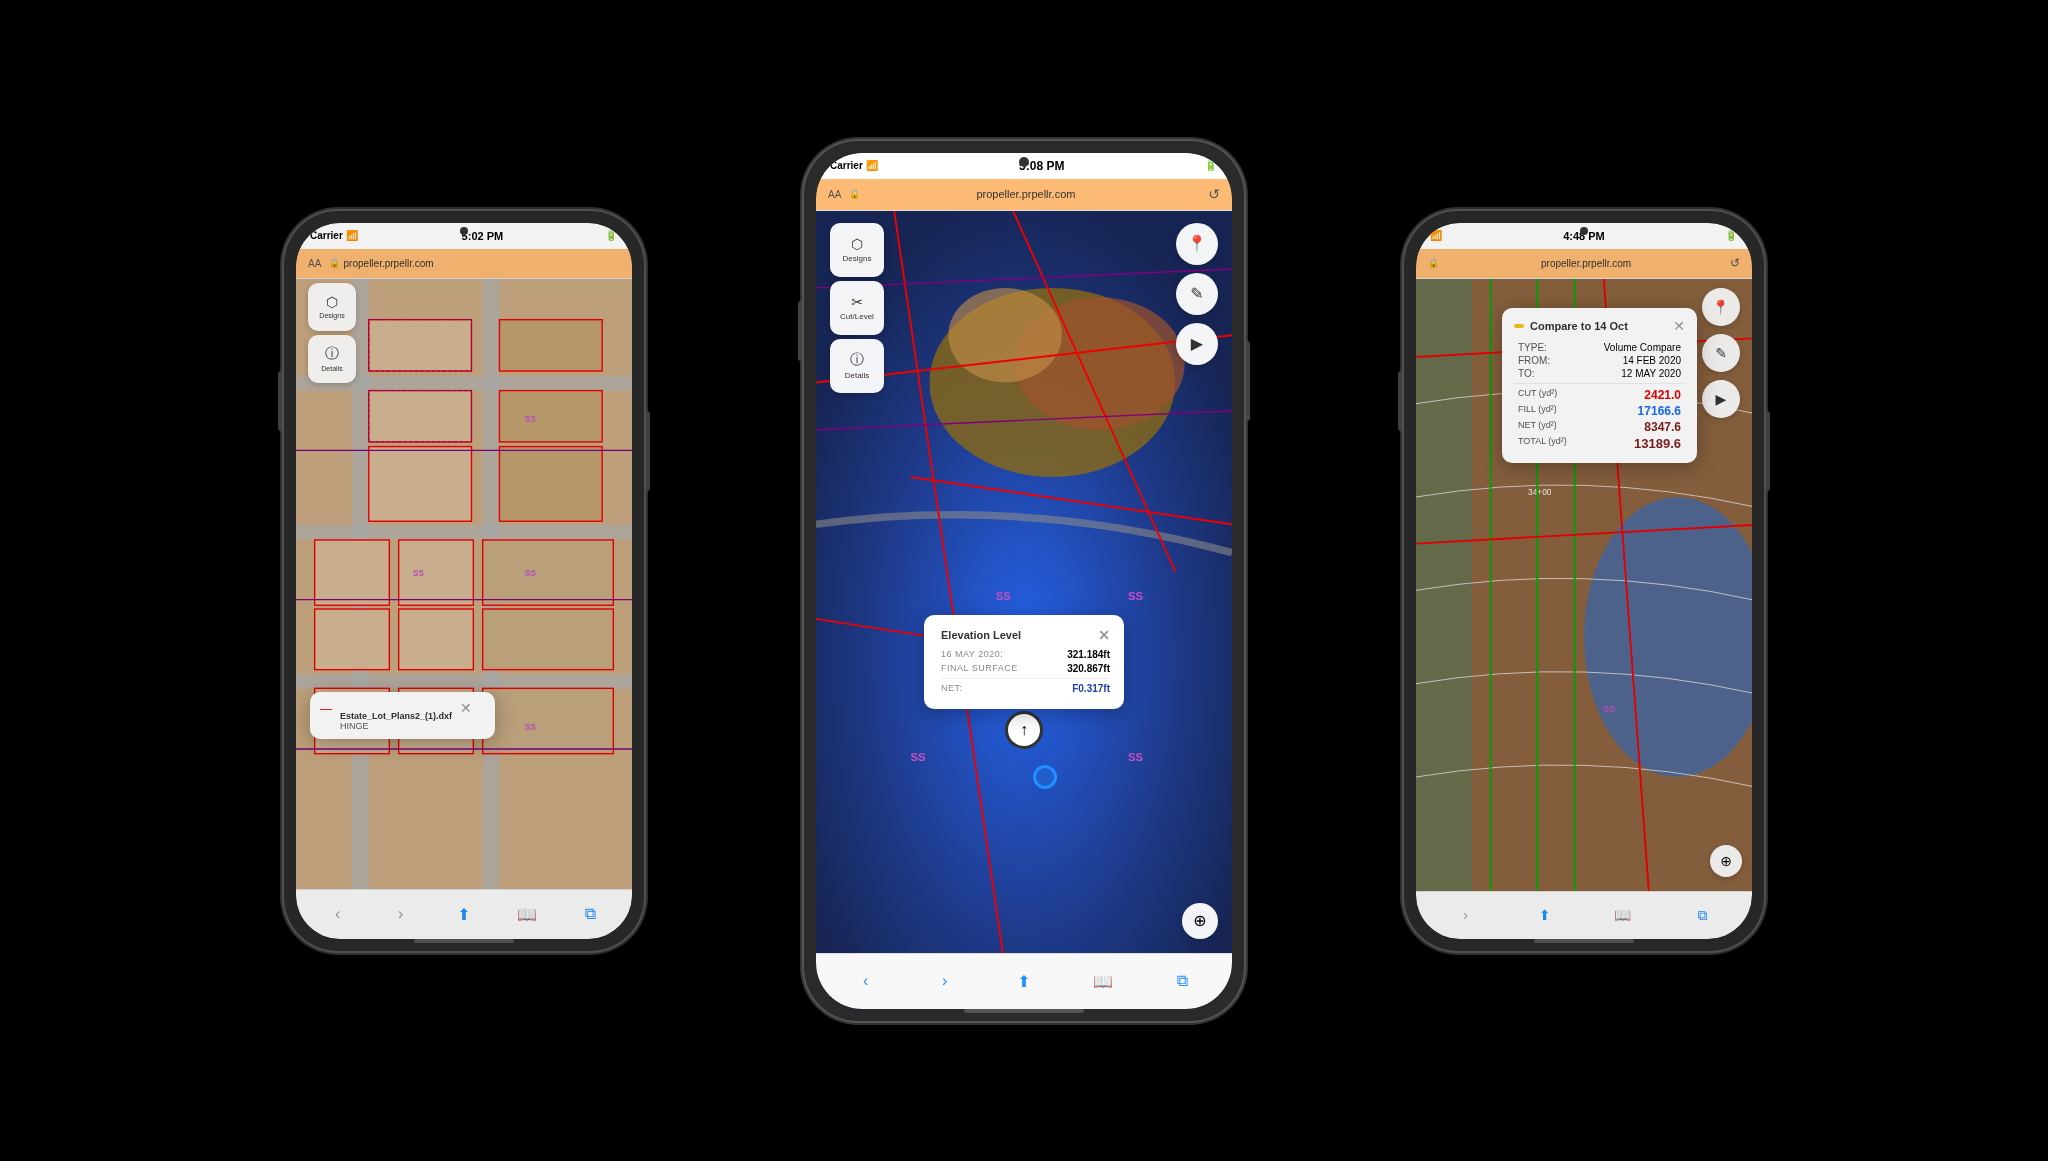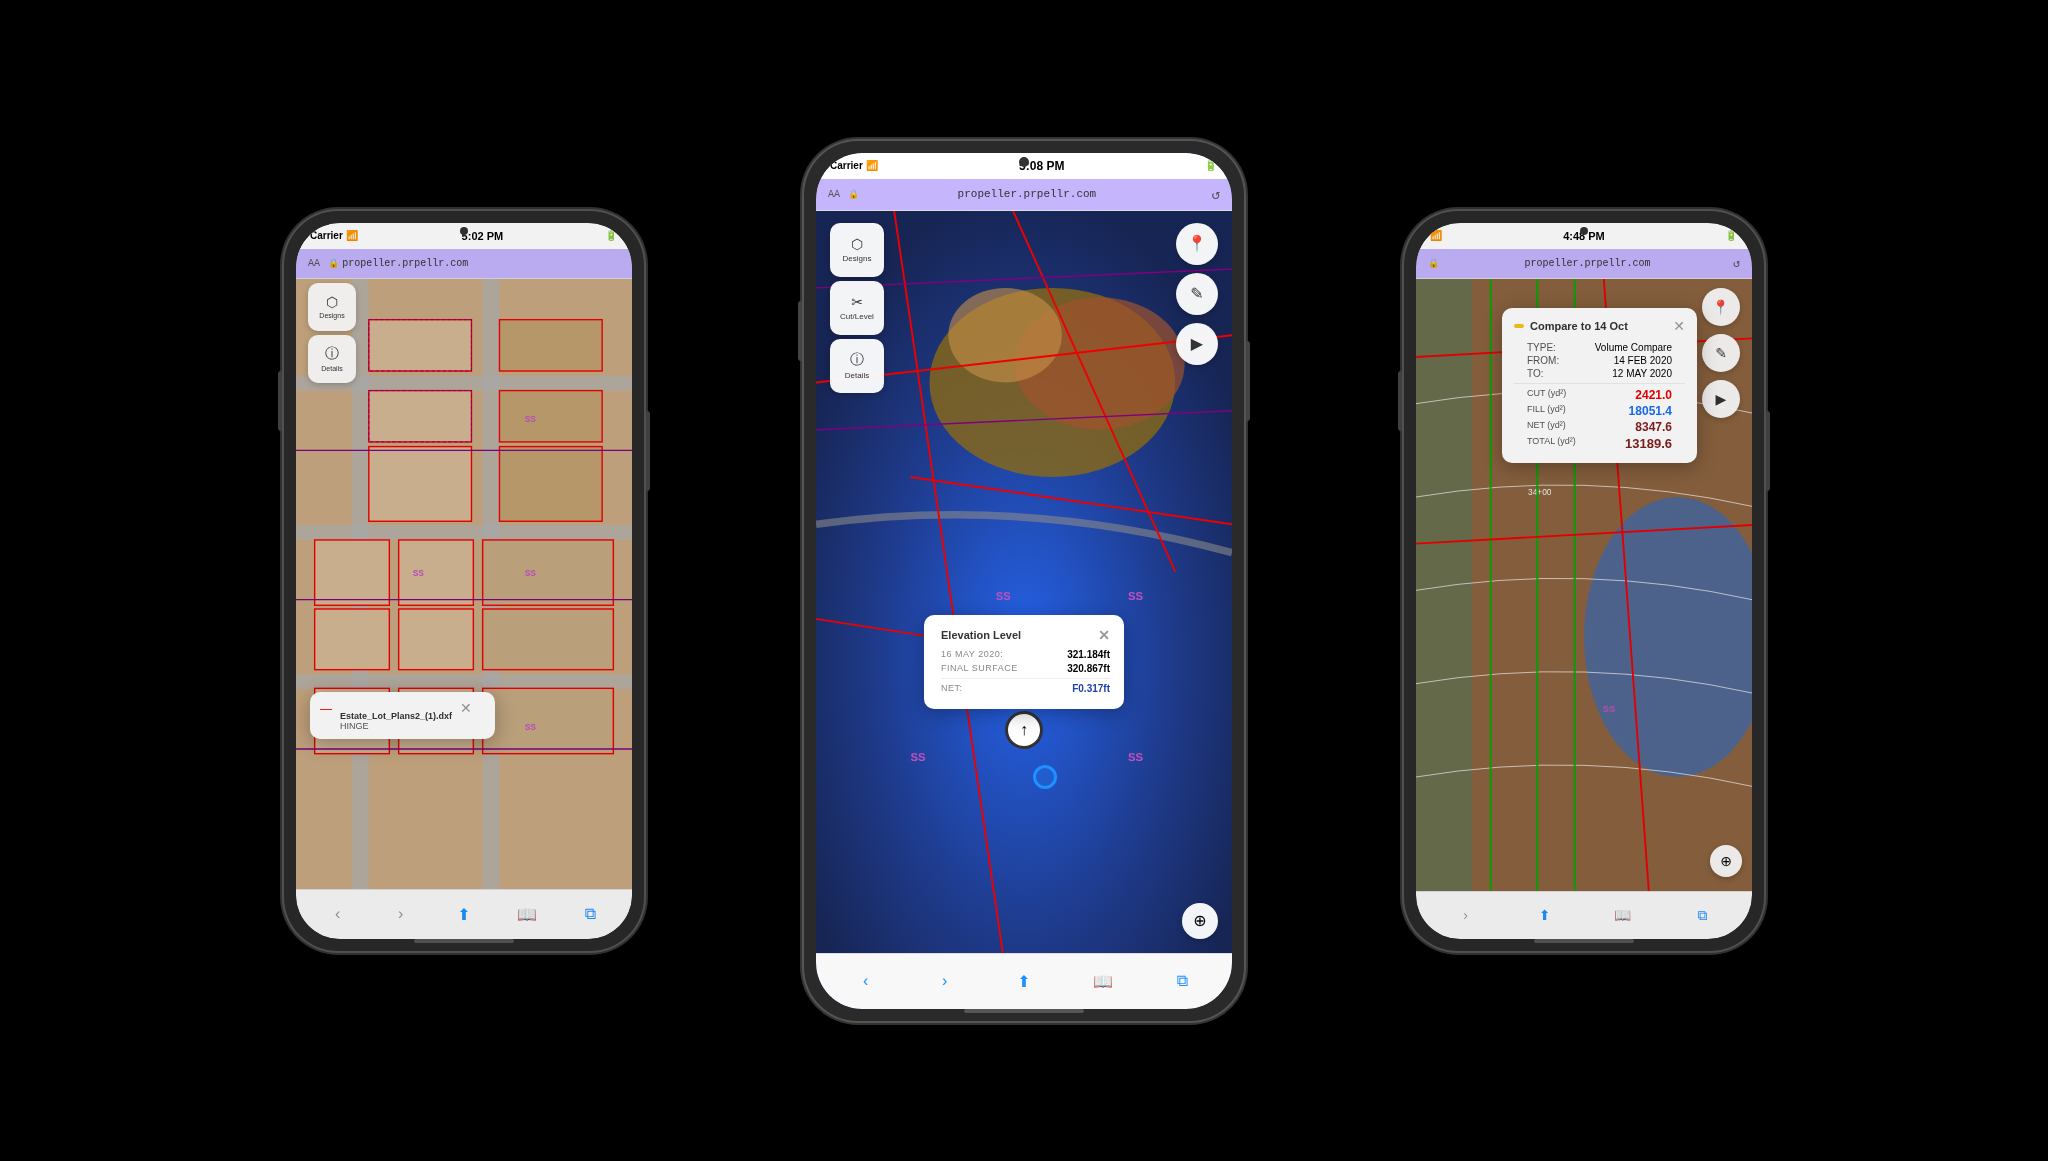--- a/index.html
+++ b/index.html
@@ -87,29 +87,28 @@
       z-index: 20;
     }
 
     .status-left { display: flex; align-items: center; gap: 4px; }
     .status-right { display: flex; align-items: center; gap: 4px; }
 
     .address-bar {
       position: absolute;
       top: 26px; left: 0; right: 0;
       height: 30px;
-      background: #c4b5fd;
+      background: #fdba74;
       display: flex;
       align-items: center;
       padding: 0 12px;
       border-bottom: 1px solid #ddd;
       font-size: 10px;
       color: #333;
       z-index: 20;
-      font-family: Liberation Mono, monospace;
     }
 
     .address-bar .aa {
       font-size: 10px;
       color: #555;
       margin-right: 8px;
     }
 
     .lock-icon {
       margin-right: 3px;
@@ -328,21 +327,21 @@
     .yellow-dot {
       width: 10px;
       height: 4px;
       background: #f5c518;
       border-radius: 2px;
     }
 
     .compare-row {
       display: flex;
       justify-content: space-between;
-      margin: 2px 13px;
+      margin: 2px 4px;
       font-size: 10px;
     }
 
     .compare-label { color: #555; }
     .compare-value { color: #000; font-weight: 500; }
     .compare-value.red { color: #e00; font-weight: 700; }
     .compare-value.blue-c { color: #1a6ef5; font-weight: 700; }
     .compare-value.dark { color: #7f1d1d; font-weight: 700; }
 
     .compare-divider {
@@ -726,21 +725,21 @@
             <span class="compare-label">TO:</span>
             <span class="compare-value">12 MAY 2020</span>
           </div>
           <hr class="compare-divider">
           <div class="compare-row">
             <span class="compare-label" style="font-size:9px;">CUT (yd²)</span>
             <span class="compare-value red" style="font-size:12px;">2421.0</span>
           </div>
           <div class="compare-row">
             <span class="compare-label" style="font-size:9px;">FILL (yd²)</span>
-            <span class="compare-value blue-c" style="font-size:12px;">18051.4</span>
+            <span class="compare-value blue-c" style="font-size:12px;">17166.6</span>
           </div>
           <div class="compare-row">
             <span class="compare-label" style="font-size:9px;">NET (yd²)</span>
             <span class="compare-value dark" style="font-size:12px;">8347.6</span>
           </div>
           <div class="compare-row">
             <span class="compare-label" style="font-size:9px;">TOTAL (yd²)</span>
             <span class="compare-value dark" style="font-size:13px; font-weight:800;">13189.6</span>
           </div>
         </div>

